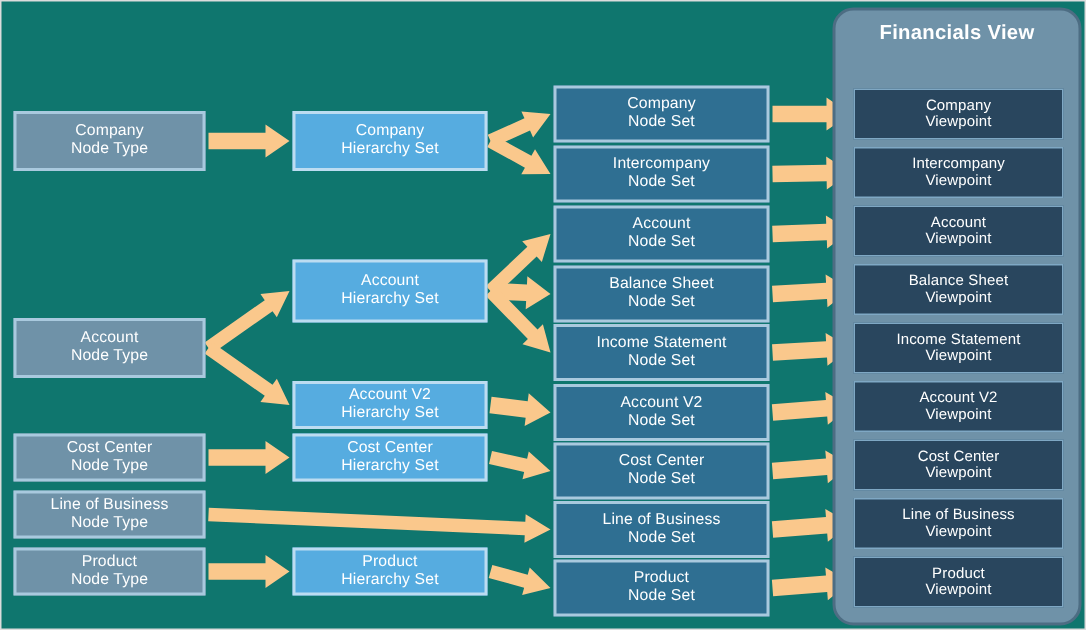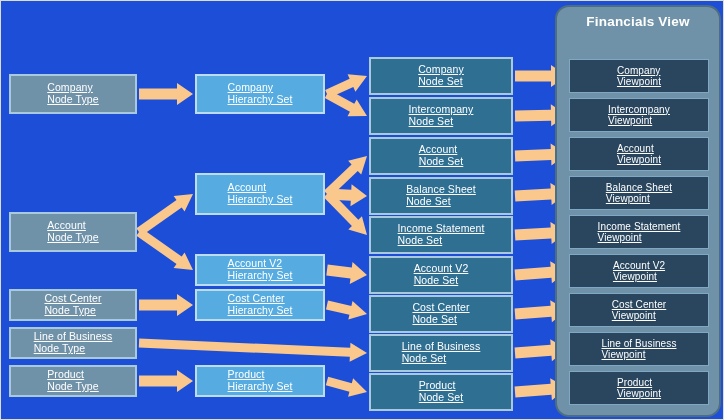--- a/index.html
+++ b/index.html
@@ -1,40 +1,39 @@
 <!DOCTYPE html>
 <html><head>
 <meta charset="utf-8">
 <style>
   html,body{margin:0;padding:0;background:#ffffff;}
   body{font-family:"Liberation Sans", sans-serif;}
   #canvas{
     position:relative;
     width:724px;height:420px;
-    background:#1d4ed8;
+    background:#0f766e;
     border:1px solid #dcdcdc;
     box-sizing:border-box;
     overflow:hidden;
   }
   svg.arrows{position:absolute;left:0;top:0;width:724px;height:420px;pointer-events:none;}
 
   .box{
     position:absolute;
     box-sizing:border-box;
     display:flex;
     align-items:center;
     justify-content:center;
-    text-align:left;
+    text-align:center;
     color:#ffffff;
     line-height:1.12;
     letter-spacing:.1px;
     white-space:pre-line;
     font-size:10.5px;
     z-index:3;
-    text-decoration:underline;
   }
   .nodetype{
     background:#6f92a8;
     border:2px solid #a9c9de;
     font-size:10.5px;
   }
   .hierarchyset{
     background:#56ace0;
     border:2px solid #bcdcf1;
   }

